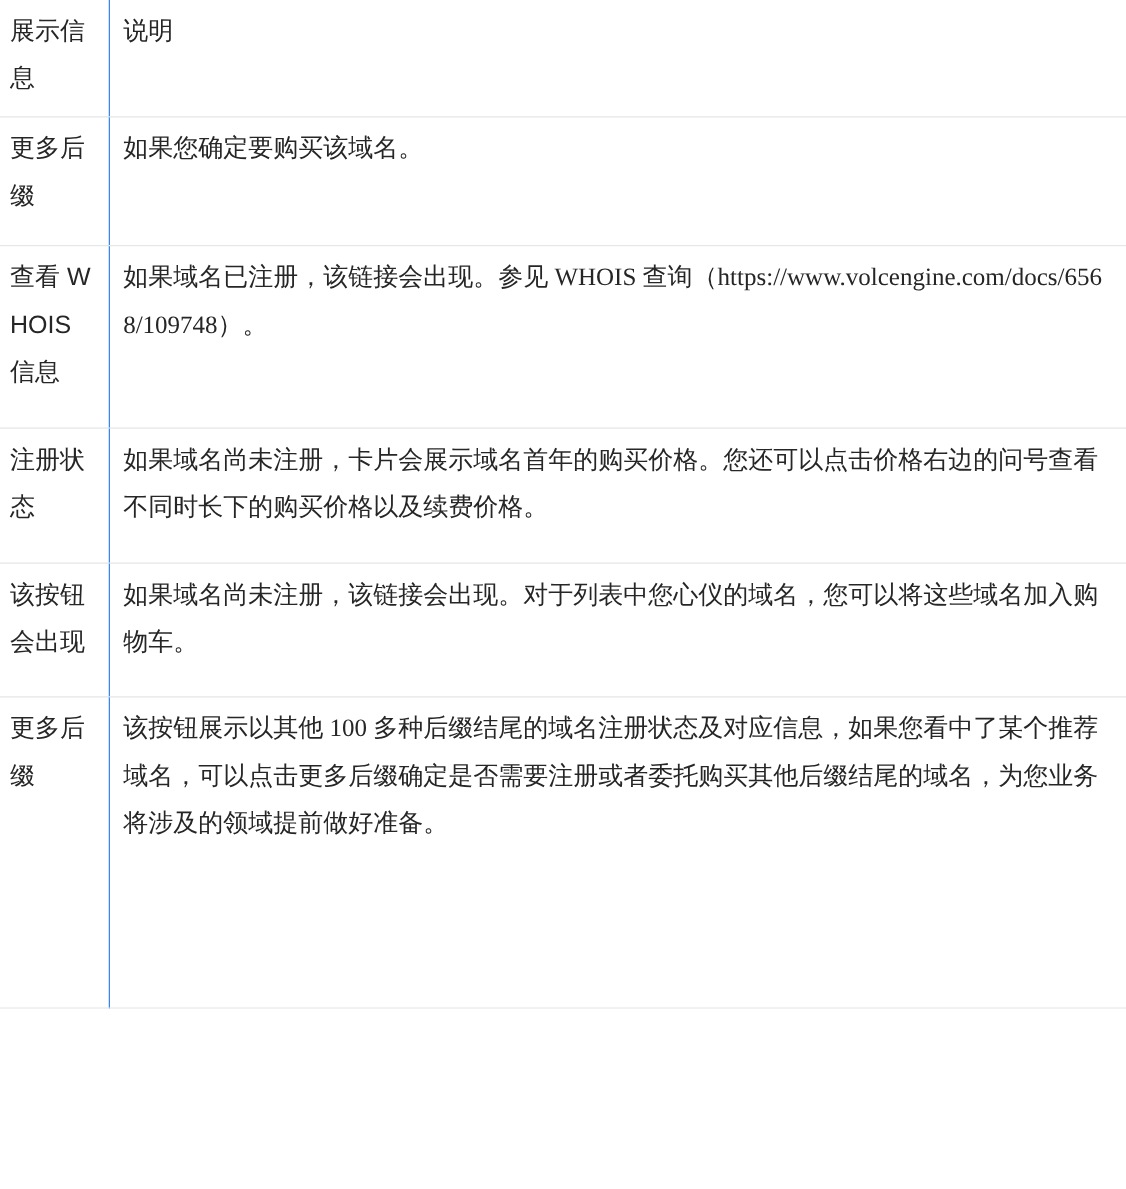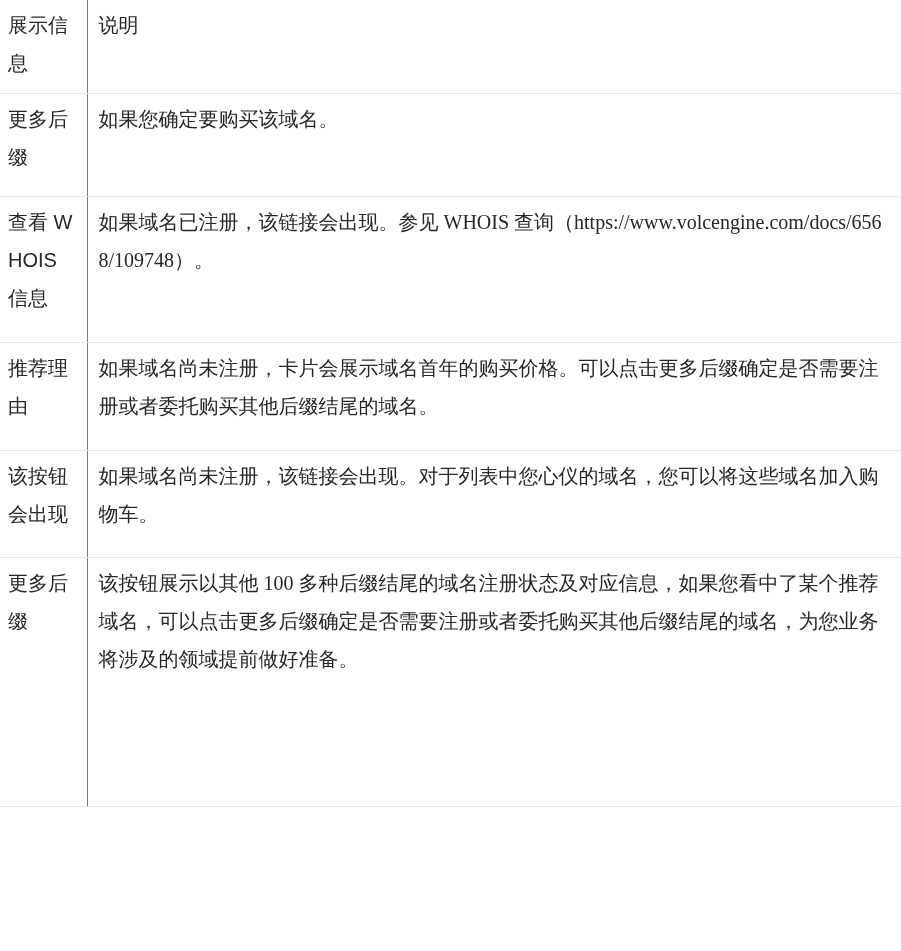--- a/index.html
+++ b/index.html
@@ -61,23 +61,23 @@
         <p>如果您确定要购买该域名。</p>
       </td>
     </tr>
     <tr>
       <td class="term" style="height:129px">查看 WHOIS 信息</td>
       <td class="desc">
         <p>如果域名已注册，该链接会出现。参见 WHOIS 查询（https://www.volcengine.com/docs/6568/109748）。</p>
       </td>
     </tr>
     <tr>
-      <td class="term" style="height:91px">推荐理由</td>
+      <td class="term" style="height:91px">注册状态</td>
       <td class="desc">
-        <p>如果域名尚未注册，卡片会展示域名首年的购买价格。可以点击更多后缀确定是否需要注册或者委托购买其他后缀结尾的域名。</p>
+        <p>如果域名尚未注册，卡片会展示域名首年的购买价格。您还可以点击价格右边的问号查看不同时长下的购买价格以及续费价格。</p>
       </td>
     </tr>
     <tr>
       <td class="term" style="height:90px">该按钮会出现</td>
       <td class="desc">
         <p>如果域名尚未注册，该链接会出现。对于列表中您心仪的域名，您可以将这些域名加入购物车。</p>
       </td>
     </tr>
     <tr>
       <td class="term" style="height:232px">更多后缀</td>

